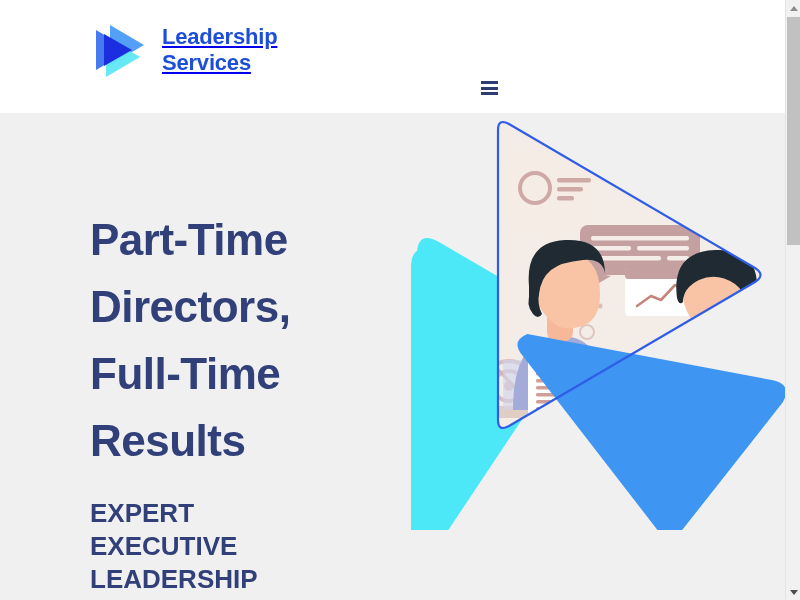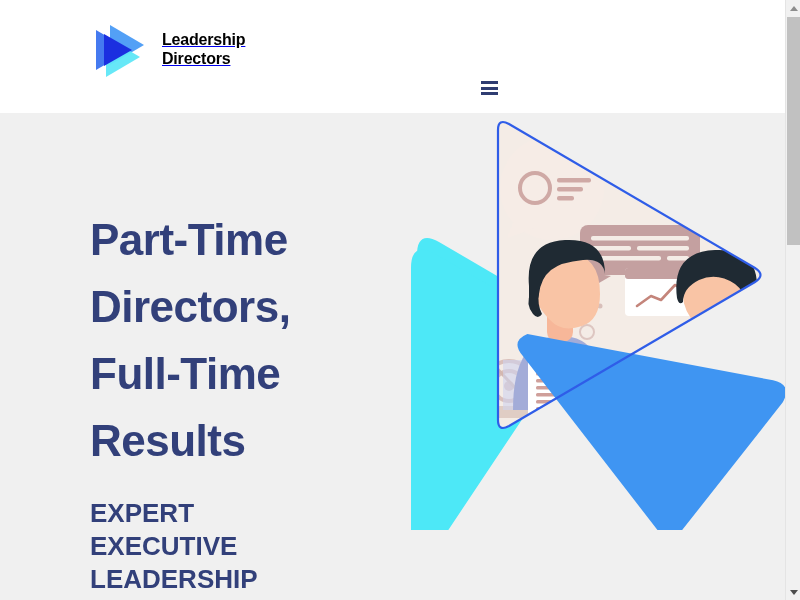--- a/index.html
+++ b/index.html
@@ -23,21 +23,21 @@
     position:absolute; left:0; top:0; width:785px; height:113px;
     background:#ffffff; z-index:5;
   }
   .logo-wrap {
     position:absolute; left:90px; top:20px;
     display:flex; align-items:center; gap:14px;
   }
   .logo-mark { position:relative; width:58px; height:60px; }
   .logo-mark svg { display:block; width:58px; height:60px; }
   .logo-text {
-    color:#000000; font-weight:bold; font-size:16px;
+    color:#1d4ed8; font-weight:bold; font-size:22px;
     line-height:1.16; letter-spacing:-0.2px;
   }
   .logo-text span { display:block; }
   .nav-toggle {
     position:absolute; left:481px; top:81px;
     width:17px; height:14px; cursor:pointer;
     display:flex; flex-direction:column; justify-content:space-between;
   }
   .nav-toggle i {
     display:block; width:17px; height:3px; background:#2f3d72; border-radius:0;
@@ -100,21 +100,21 @@
 
             <path d="M16 17 L50 37 L16 57 Z" fill="#5fe7f7" opacity="0.95"></path>
 
             <path d="M6 10 L40 30 L6 50 Z" fill="#3b73ef" opacity="0.95"></path>
 
             <path d="M14 14 L42 30 L14 46 Z" fill="#1b2fe0"></path>
           </svg>
         </span>
         <span class="logo-text">
           <span>Leadership</span>
-          <span>Directors</span>
+          <span>Services</span>
         </span>
       </a>
 
       <div class="nav-toggle" aria-label="Menu">
         <i></i>
         <i></i>
         <i></i>
       </div>
 
     </header>

